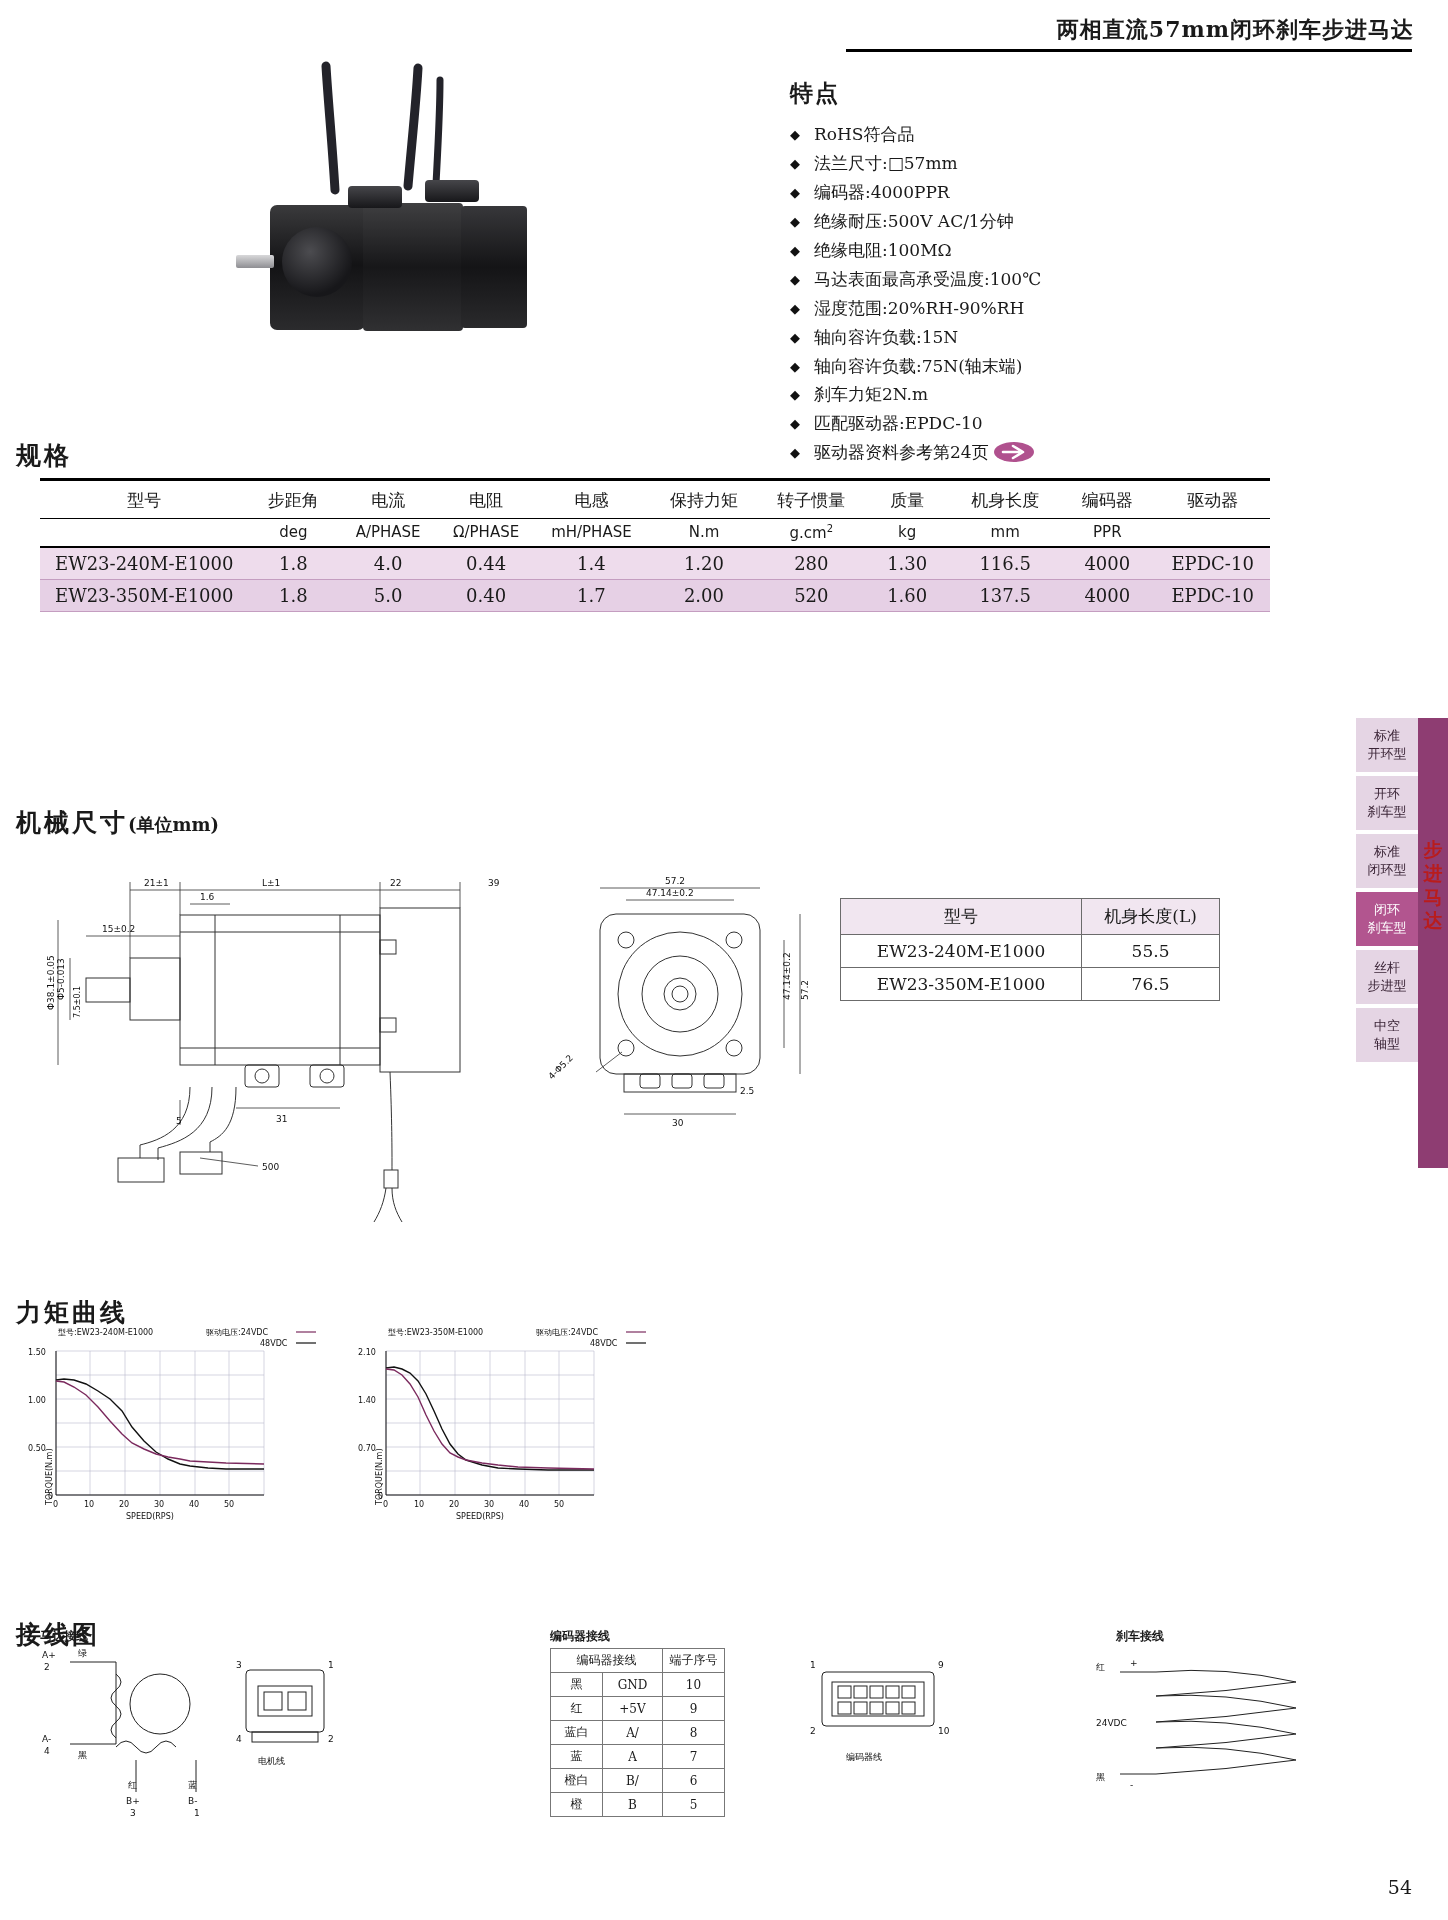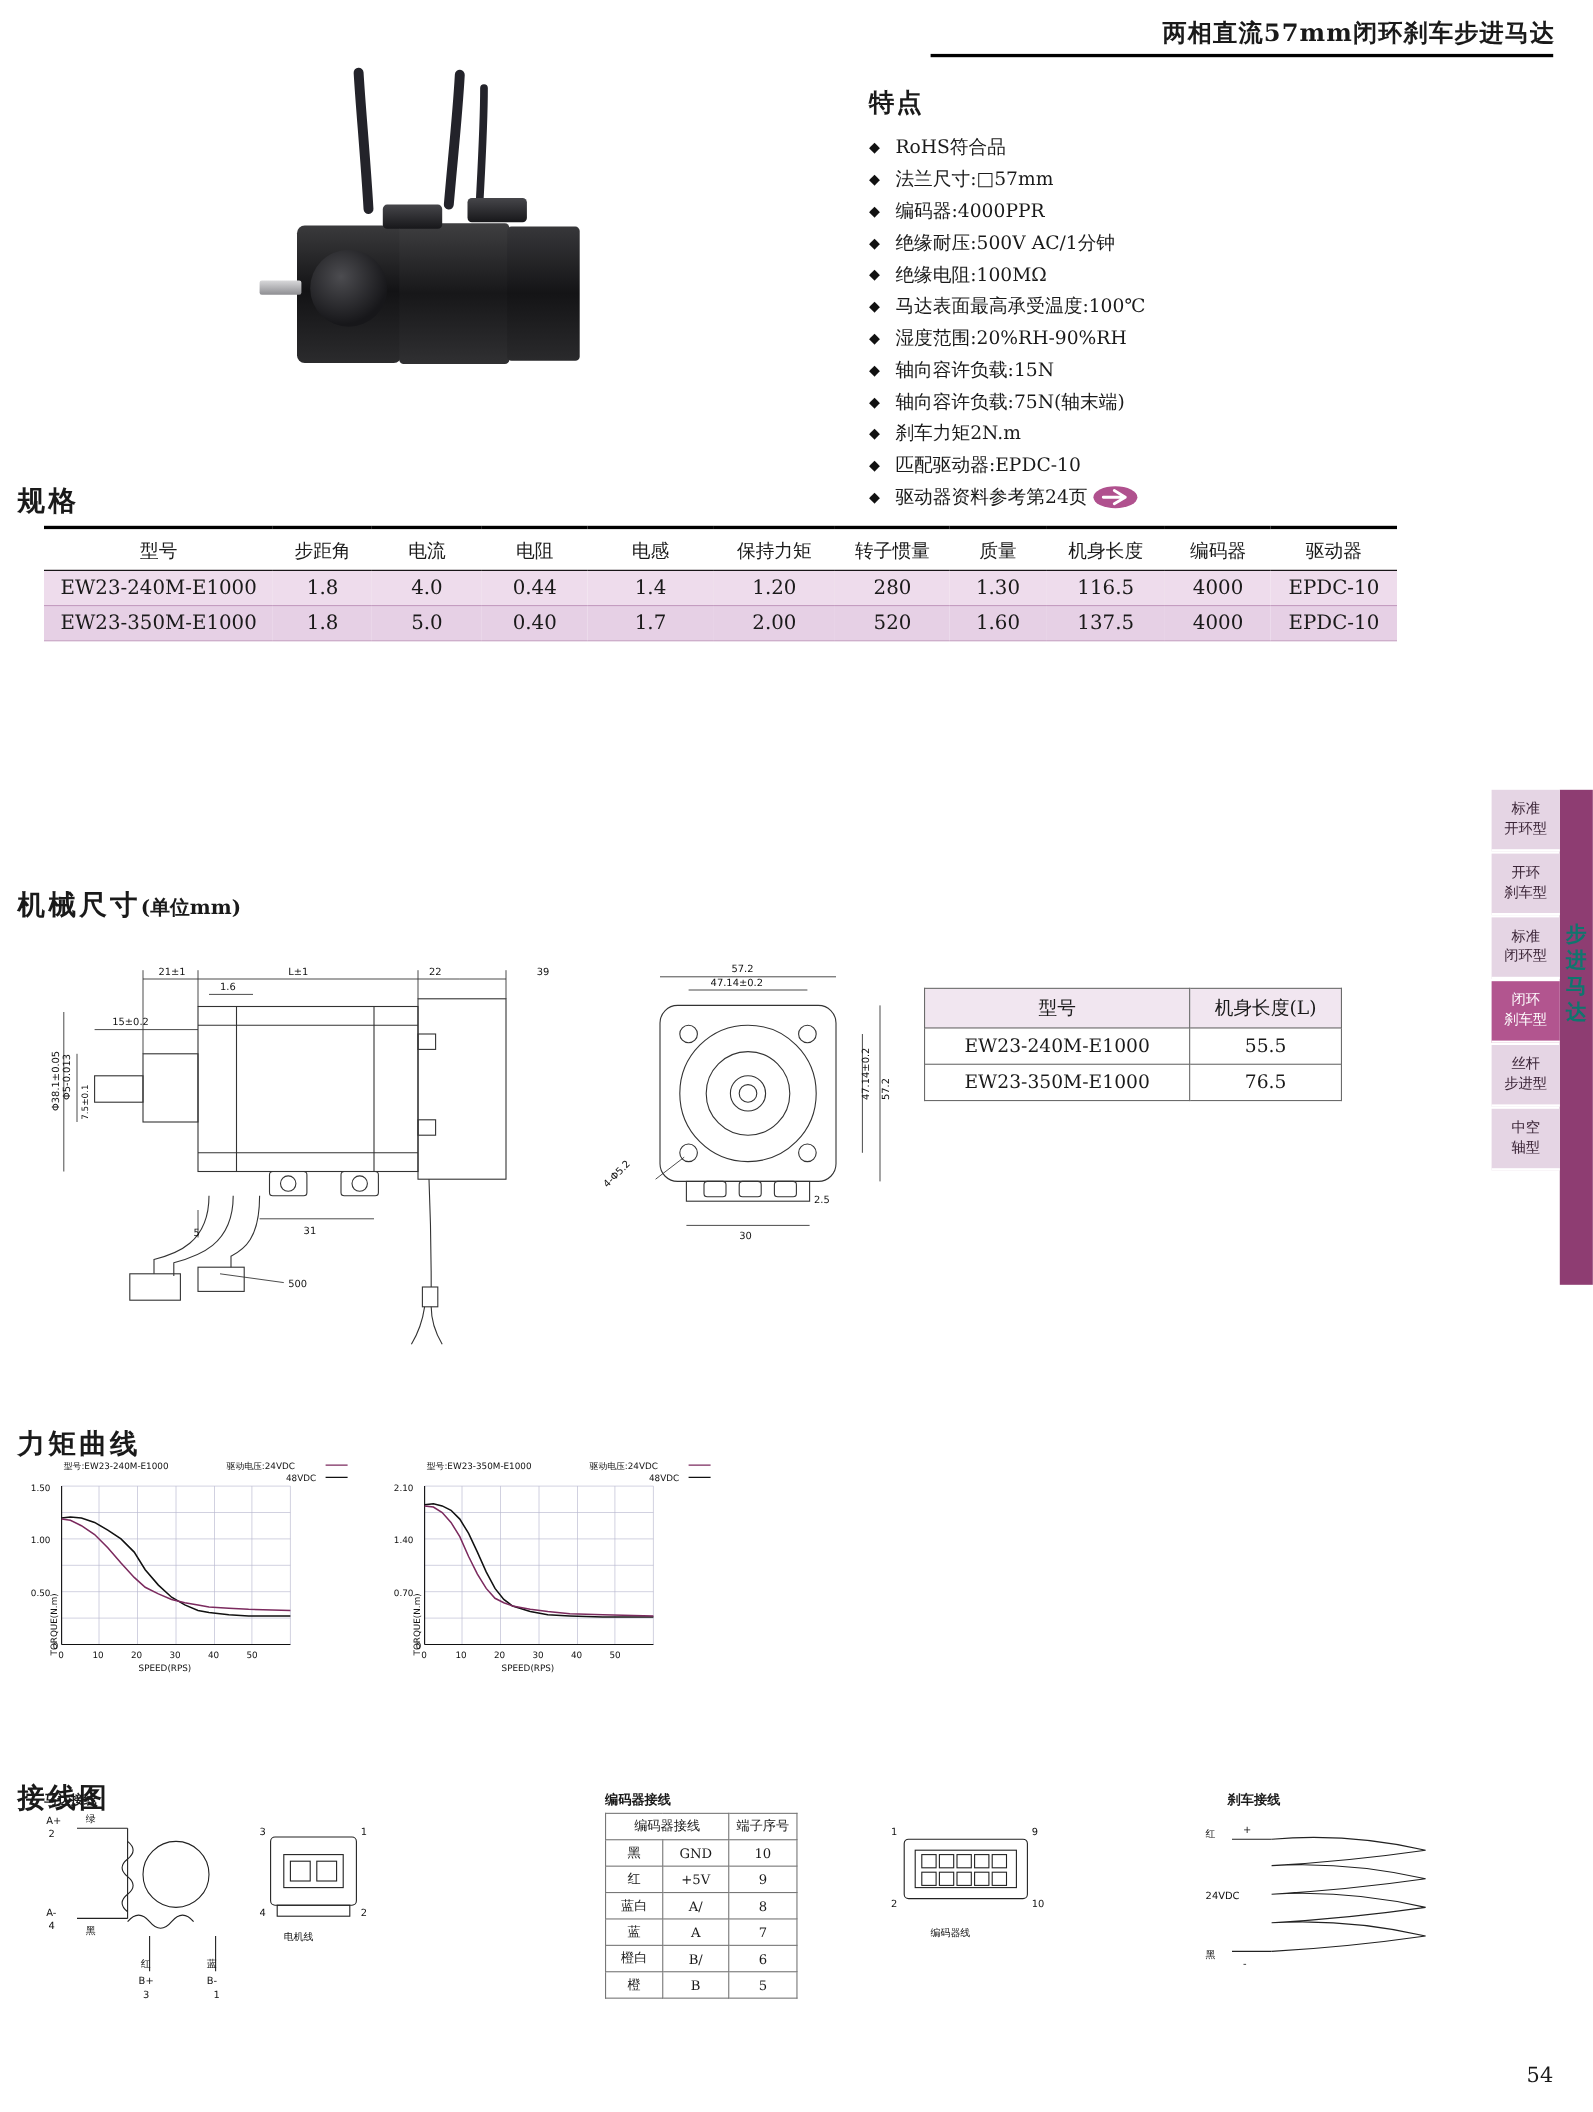--- a/index.html
+++ b/index.html
@@ -139,21 +139,21 @@
   .tab {
     position:absolute; right:30px; width:62px; height:56px;
     background:#e5d5e4; color:#3a2436;
     font-family:"DejaVu Serif", serif; font-size:13px; line-height:1.35;
     display:flex; flex-direction:column; align-items:center; justify-content:center;
     border-bottom:2px solid #fff;
   }
   .tab.active { background:#b2558f; color:#fff; }
   .tab-vert {
     position:absolute; right:0; top:120px; width:30px;
-    color:#0f766e; font-family:"DejaVu Serif", serif; font-size:19px; font-weight:bold;
+    color:#b91c1c; font-family:"DejaVu Serif", serif; font-size:19px; font-weight:bold;
     text-align:center; line-height:1.25;
   }
 
   
   .pageno {
     position:absolute; right:36px; bottom:22px;
     font-family:"DejaVu Serif", serif; font-size:19px;
   }
 
   .lbl { font-family:"DejaVu Sans", sans-serif; font-size:9px; fill:#111; }
@@ -254,20 +254,33 @@
         <th style="width:86px">步距角</th>
         <th style="width:96px">电流</th>
         <th style="width:92px">电阻</th>
         <th style="width:110px">电感</th>
         <th style="width:106px">保持力矩</th>
         <th style="width:100px">转子惯量</th>
         <th style="width:84px">质量</th>
         <th style="width:104px">机身长度</th>
         <th style="width:92px">编码器</th>
         <th style="width:110px">驱动器</th>
+      </tr>
+      <tr class="unit">
+        <td></td>
+        <td>deg</td>
+        <td>A/PHASE</td>
+        <td>Ω/PHASE</td>
+        <td>mH/PHASE</td>
+        <td>N.m</td>
+        <td><span>g.cm</span><span class="sup">2</span></td>
+        <td>kg</td>
+        <td>mm</td>
+        <td>PPR</td>
+        <td></td>
       </tr>
       <tr class="datarow">
         <td>EW23-240M-E1000</td>
         <td>1.8</td>
         <td>4.0</td>
         <td>0.44</td>
         <td>1.4</td>
         <td>1.20</td>
         <td>280</td>
         <td>1.30</td>

